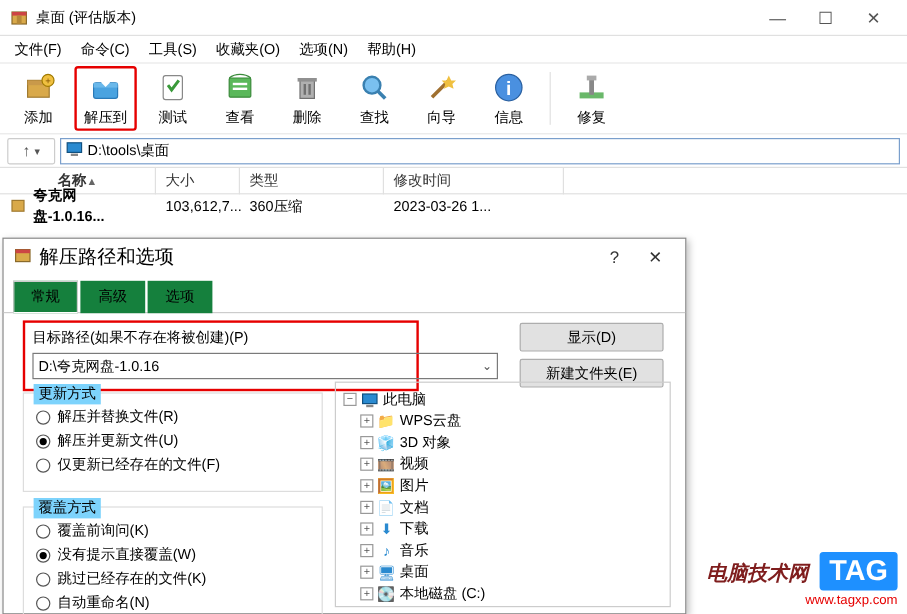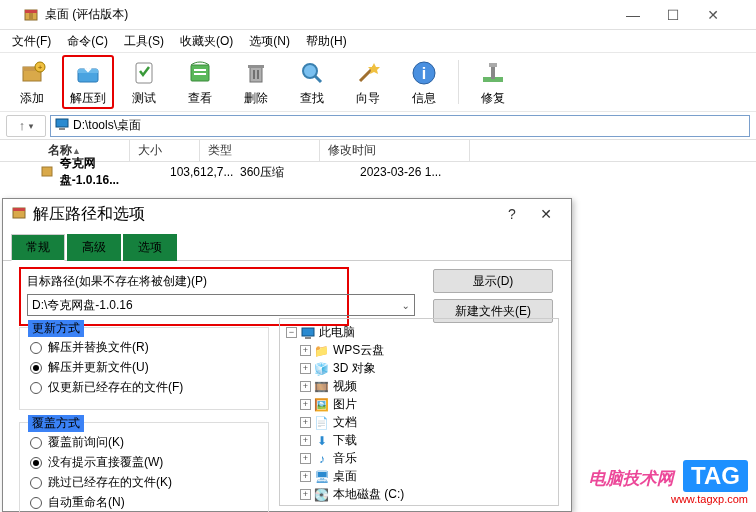--- a/index.html
+++ b/index.html
@@ -1,65 +1,65 @@
 <!DOCTYPE html>
 <html><head>
 <meta charset="utf-8">
 <style>
 * { box-sizing: border-box; margin: 0; padding: 0; font-family: "Microsoft YaHei", sans-serif; }
 body { background: #fff; font-size: 12px; color: #000; width: 756px; height: 512px; overflow: hidden; position: relative; }
-.titlebar { height: 30px; display: flex; align-items: center; padding: 0 23px; border-bottom: 1px solid #e0e0e0; }
+.titlebar { height: 30px; display: flex; align-items: center; padding: 0 8px; border-bottom: 1px solid #e0e0e0; }
 .titlebar .icon { width: 16px; height: 16px; margin-right: 6px; }
 .titlebar .title { flex: 1; font-size: 12px; }
 .titlebar .wbtn { width: 40px; height: 30px; display: flex; align-items: center; justify-content: center; font-size: 14px; color: #555; }
 .menubar { height: 22px; display: flex; align-items: center; padding: 0 6px; gap: 4px; font-size: 12px; }
 .menubar span { padding: 2px 6px; }
 .toolbar { height: 60px; display: flex; align-items: center; padding: 4px 6px; border-top: 1px solid #e8e8e8; border-bottom: 1px solid #e8e8e8; gap: 4px; }
 .tbtn { width: 52px; height: 54px; display: flex; flex-direction: column; align-items: center; justify-content: center; font-size: 12px; gap: 2px; border-radius: 3px; }
 .tbtn.hl { border: 2px solid #e60000; }
 .tbtn .ticon { width: 30px; height: 30px; display: flex; align-items: center; justify-content: center; }
 .tsep { width: 1px; height: 44px; background: #e0e0e0; margin: 0 4px; }
 .navrow { height: 28px; display: flex; align-items: center; padding: 2px 6px; border-bottom: 1px solid #e0e0e0; gap: 4px; }
 .upbtn { width: 40px; height: 22px; border: 1px solid #ccc; display: flex; align-items: center; justify-content: center; font-size: 13px; color: #555; border-radius: 2px; }
 .pathbox { flex: 1; height: 22px; border: 1px solid #7a9fcc; display: flex; align-items: center; padding: 0 4px; gap: 4px; }
 .listhdr { height: 22px; display: flex; align-items: center; border-bottom: 1px solid #e0e0e0; font-size: 12px; color: #333; }
 .listhdr > div { padding: 0 8px; border-right: 1px solid #e0e0e0; height: 22px; display: flex; align-items: center; }
 .col-name { width: 130px; justify-content: center; font-weight: bold; }
 .col-size { width: 70px; }
 .col-type { width: 120px; }
 .col-date { width: 150px; }
-.row { height: 20px; display: flex; align-items: center; font-size: 12px; margin-left: 32px; }
+.row { height: 20px; display: flex; align-items: center; font-size: 12px; }
 .row > div { padding: 0 8px; }
 .row .ricon { width: 16px; height: 16px; margin-right: 4px; display: inline-flex; }
 .dialog { position: absolute; left: 2px; top: 198px; width: 570px; height: 314px; background: #fff; border: 1px solid #888; box-shadow: 2px 2px 6px rgba(0,0,0,0.25); }
 .dlg-titlebar { height: 30px; display: flex; align-items: center; padding: 0 8px; }
 .dlg-titlebar .title { flex: 1; font-size: 16px; }
 .dlg-titlebar .wbtn { width: 34px; height: 28px; display: flex; align-items: center; justify-content: center; font-size: 14px; color: #333; }
 .tabs { height: 28px; display: flex; align-items: end; padding: 0 8px; border-bottom: 1px solid #ccc; gap: 2px; margin-top: 4px; }
 .tab { padding: 4px 14px; border: 1px solid transparent; font-size: 12px; position: relative; top: 1px; background: #15803d; }
 .tab.active { border: 1px solid #ccc; border-bottom: 1px solid #fff; }
 .pathgrp { border: 2px solid #e60000; padding: 4px 6px 8px 6px; margin-bottom: 10px; width: 330px; position: absolute; left: 16px; top: 68px; }
 .pathgrp label { font-size: 12px; display: block; margin-bottom: 4px; }
 .pathcombo { height: 22px; border: 1px solid #7a7a7a; display: flex; align-items: center; padding: 0 4px; width: 388px; }
 .pathcombo .dd { margin-left: auto; font-size: 10px; color: #555; }
 .btnrow { position: absolute; right: 18px; top: 70px; width: 120px; display: flex; flex-direction: column; gap: 6px; }
 .btn { height: 24px; border: 1px solid #adadad; background: #e1e1e1; display: flex; align-items: center; justify-content: center; font-size: 12px; border-radius: 2px; }
 .grp { border: 1px solid #ddd; padding: 8px 10px 10px 10px; margin-top: 6px; position: relative; }
-.grp .gtitle { position: absolute; top: -8px; left: 8px; background: #3b82f6; padding: 0 4px; font-size: 12px; }
+.grp .gtitle { position: absolute; top: -8px; left: 8px; background: #7dd3fc; padding: 0 4px; font-size: 12px; }
 .radio { display: flex; align-items: center; gap: 6px; font-size: 12px; margin: 3px 0; }
 .radio .dot { width: 12px; height: 12px; border: 1px solid #555; border-radius: 50%; display: inline-flex; align-items: center; justify-content: center; }
 .radio.sel .dot::after { content: ""; width: 6px; height: 6px; background: #000; border-radius: 50%; }
 .tree { border: 1px solid #ccc; height: 188px; overflow: auto; padding: 4px; font-size: 12px; position: absolute; left: 276px; top: 119px; width: 280px; }
 .tree ul { list-style: none; padding-left: 16px; }
 .tree li { margin: 1px 0; display: flex; align-items: center; gap: 4px; white-space: nowrap; }
 .tree .exp { width: 11px; height: 11px; border: 1px solid #999; display: inline-flex; align-items: center; justify-content: center; font-size: 9px; line-height: 1; color: #555; }
 .tree .ficon { width: 14px; height: 14px; display: inline-flex; align-items: center; justify-content: center; }
 .leftgroups { position: absolute; left: 16px; top: 122px; width: 250px; }
 .watermark { position: absolute; right: 8px; bottom: 6px; text-align: right; }
-.watermark .line1 { color: #ec4899; font-size: 17px; font-weight: bold; font-style: italic; }
+.watermark .line1 { color: #7f1d1d; font-size: 17px; font-weight: bold; font-style: italic; }
 .watermark .line2 { color: #e60000; font-size: 11px; }
 .tag { display: inline-block; background: #1e90ff; color: #fff; font-weight: bold; font-size: 24px; padding: 2px 8px; margin-left: 6px; border-radius: 3px; }
 .sortarr { font-size: 9px; color: #666; }
 </style>
 </head>
 <body>
 
 <div class="titlebar">
   <span class="icon">
     <svg width="16" height="16">

